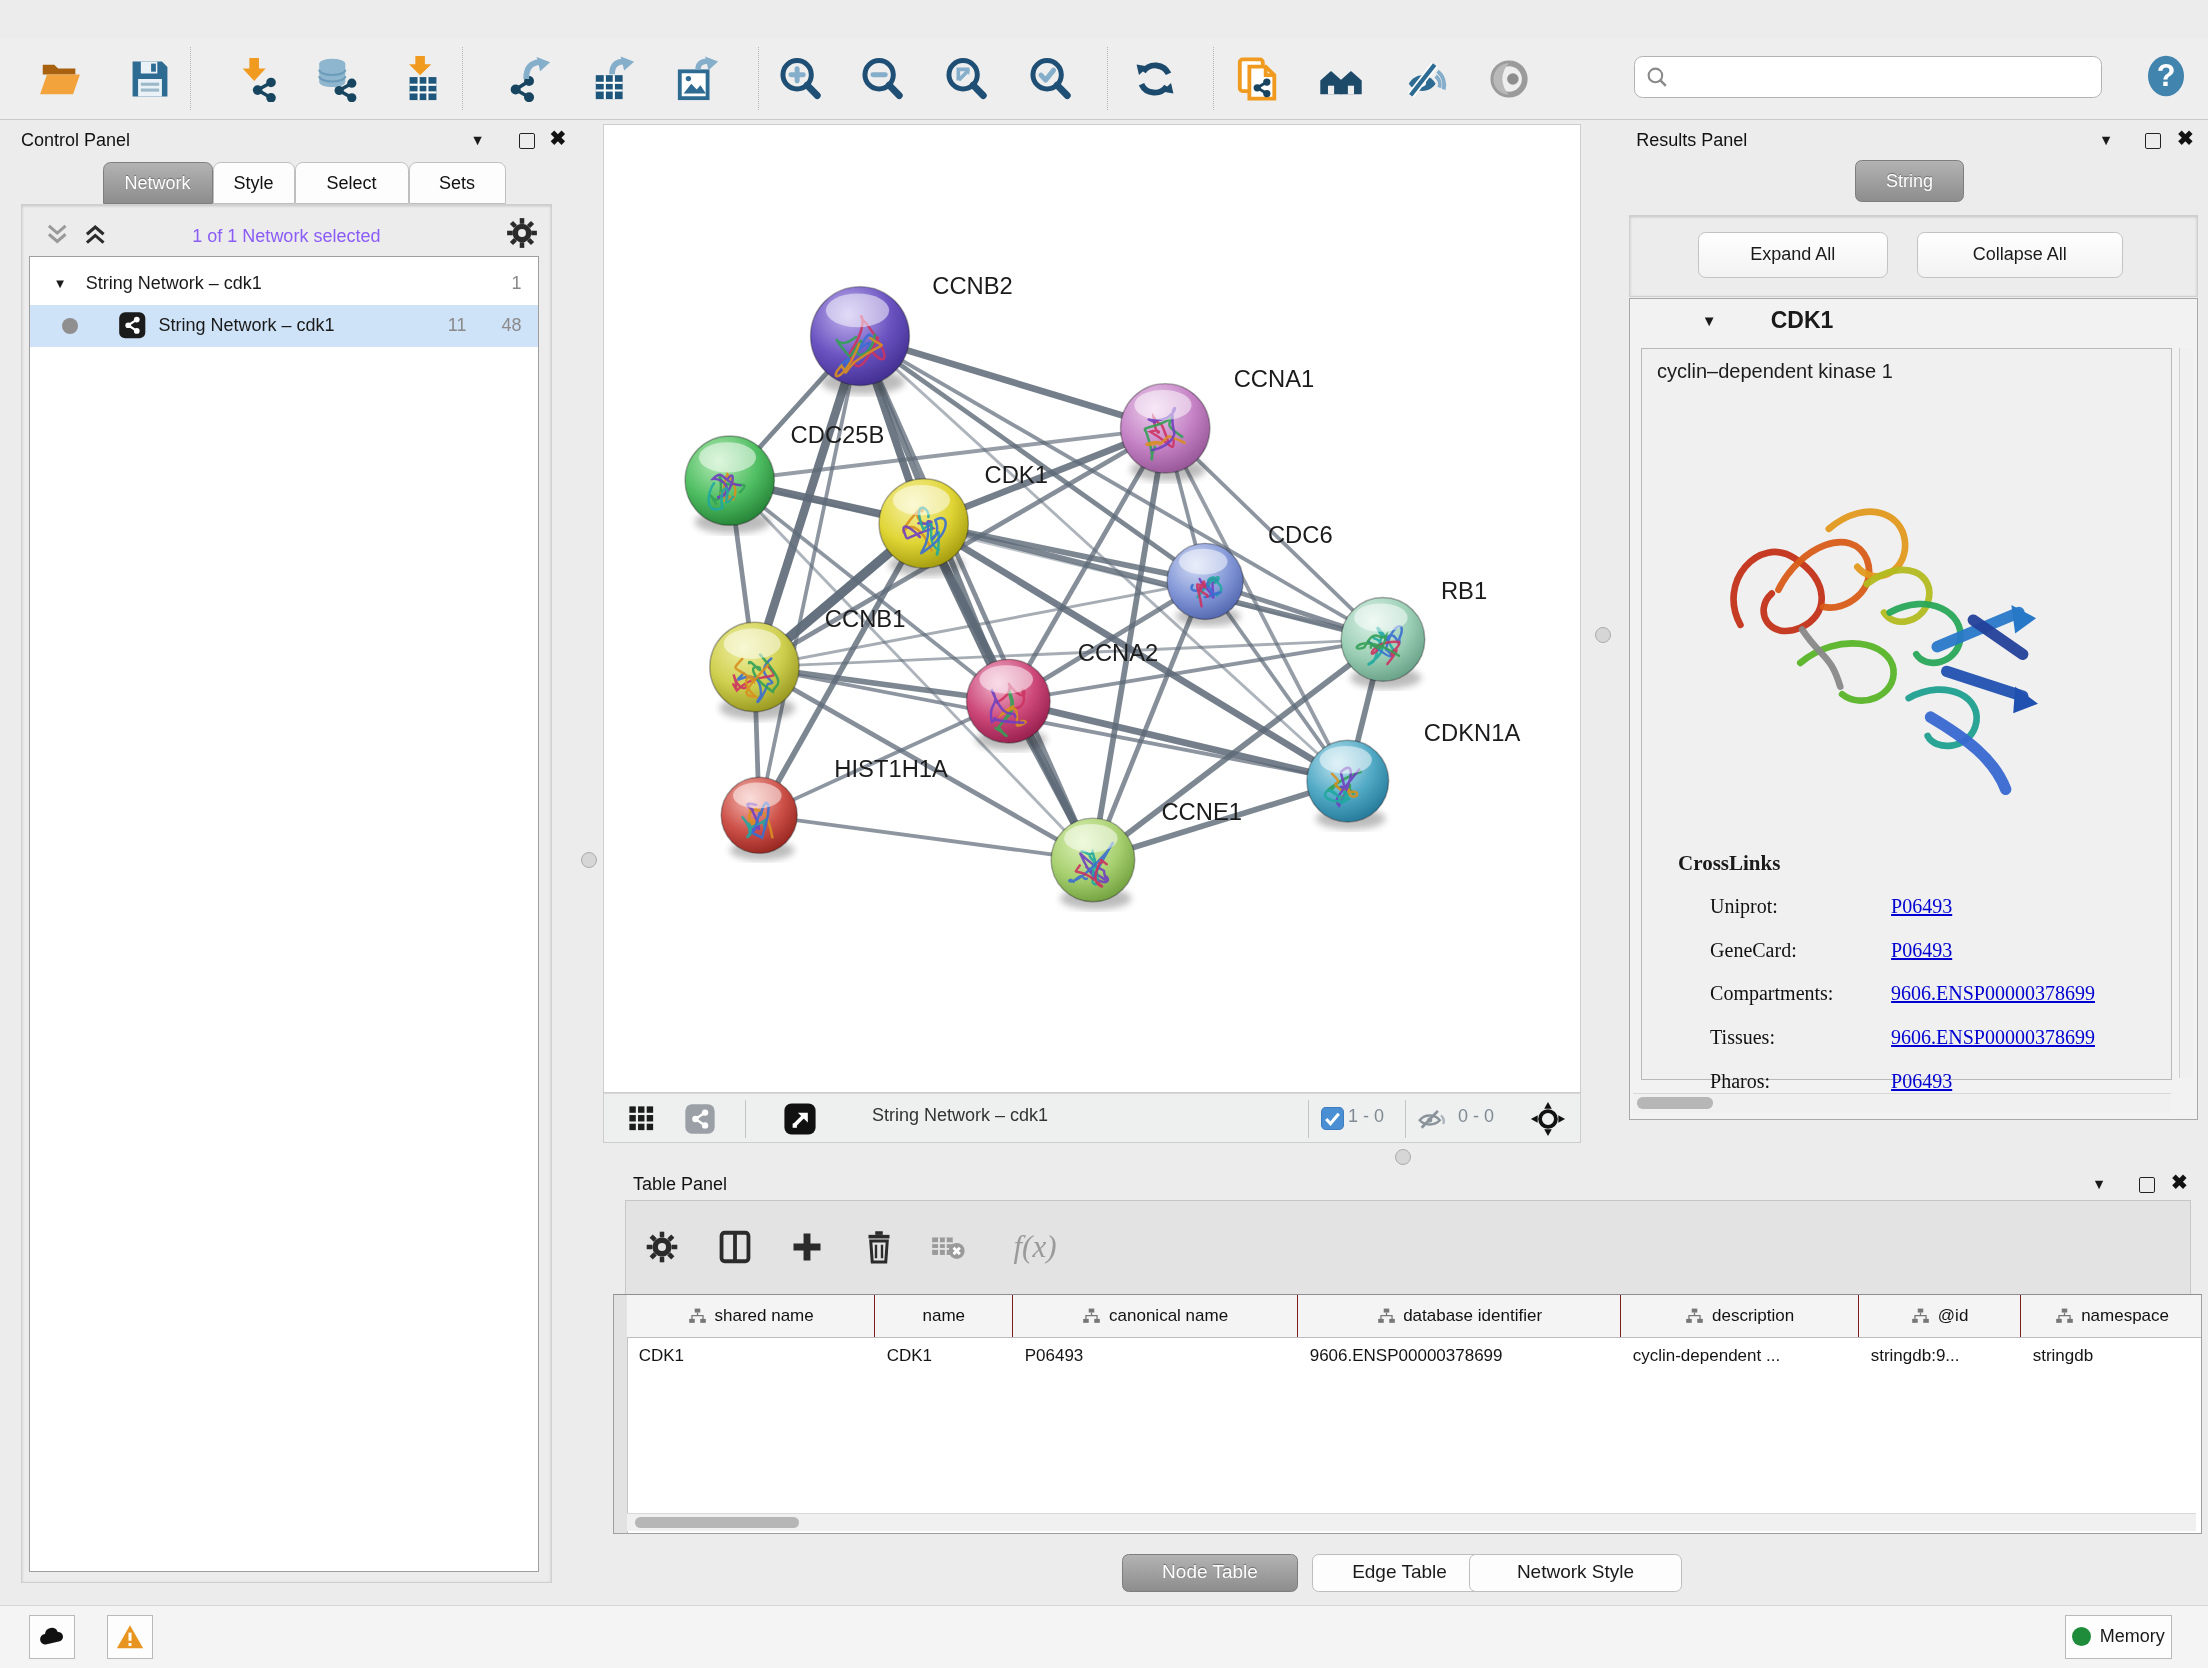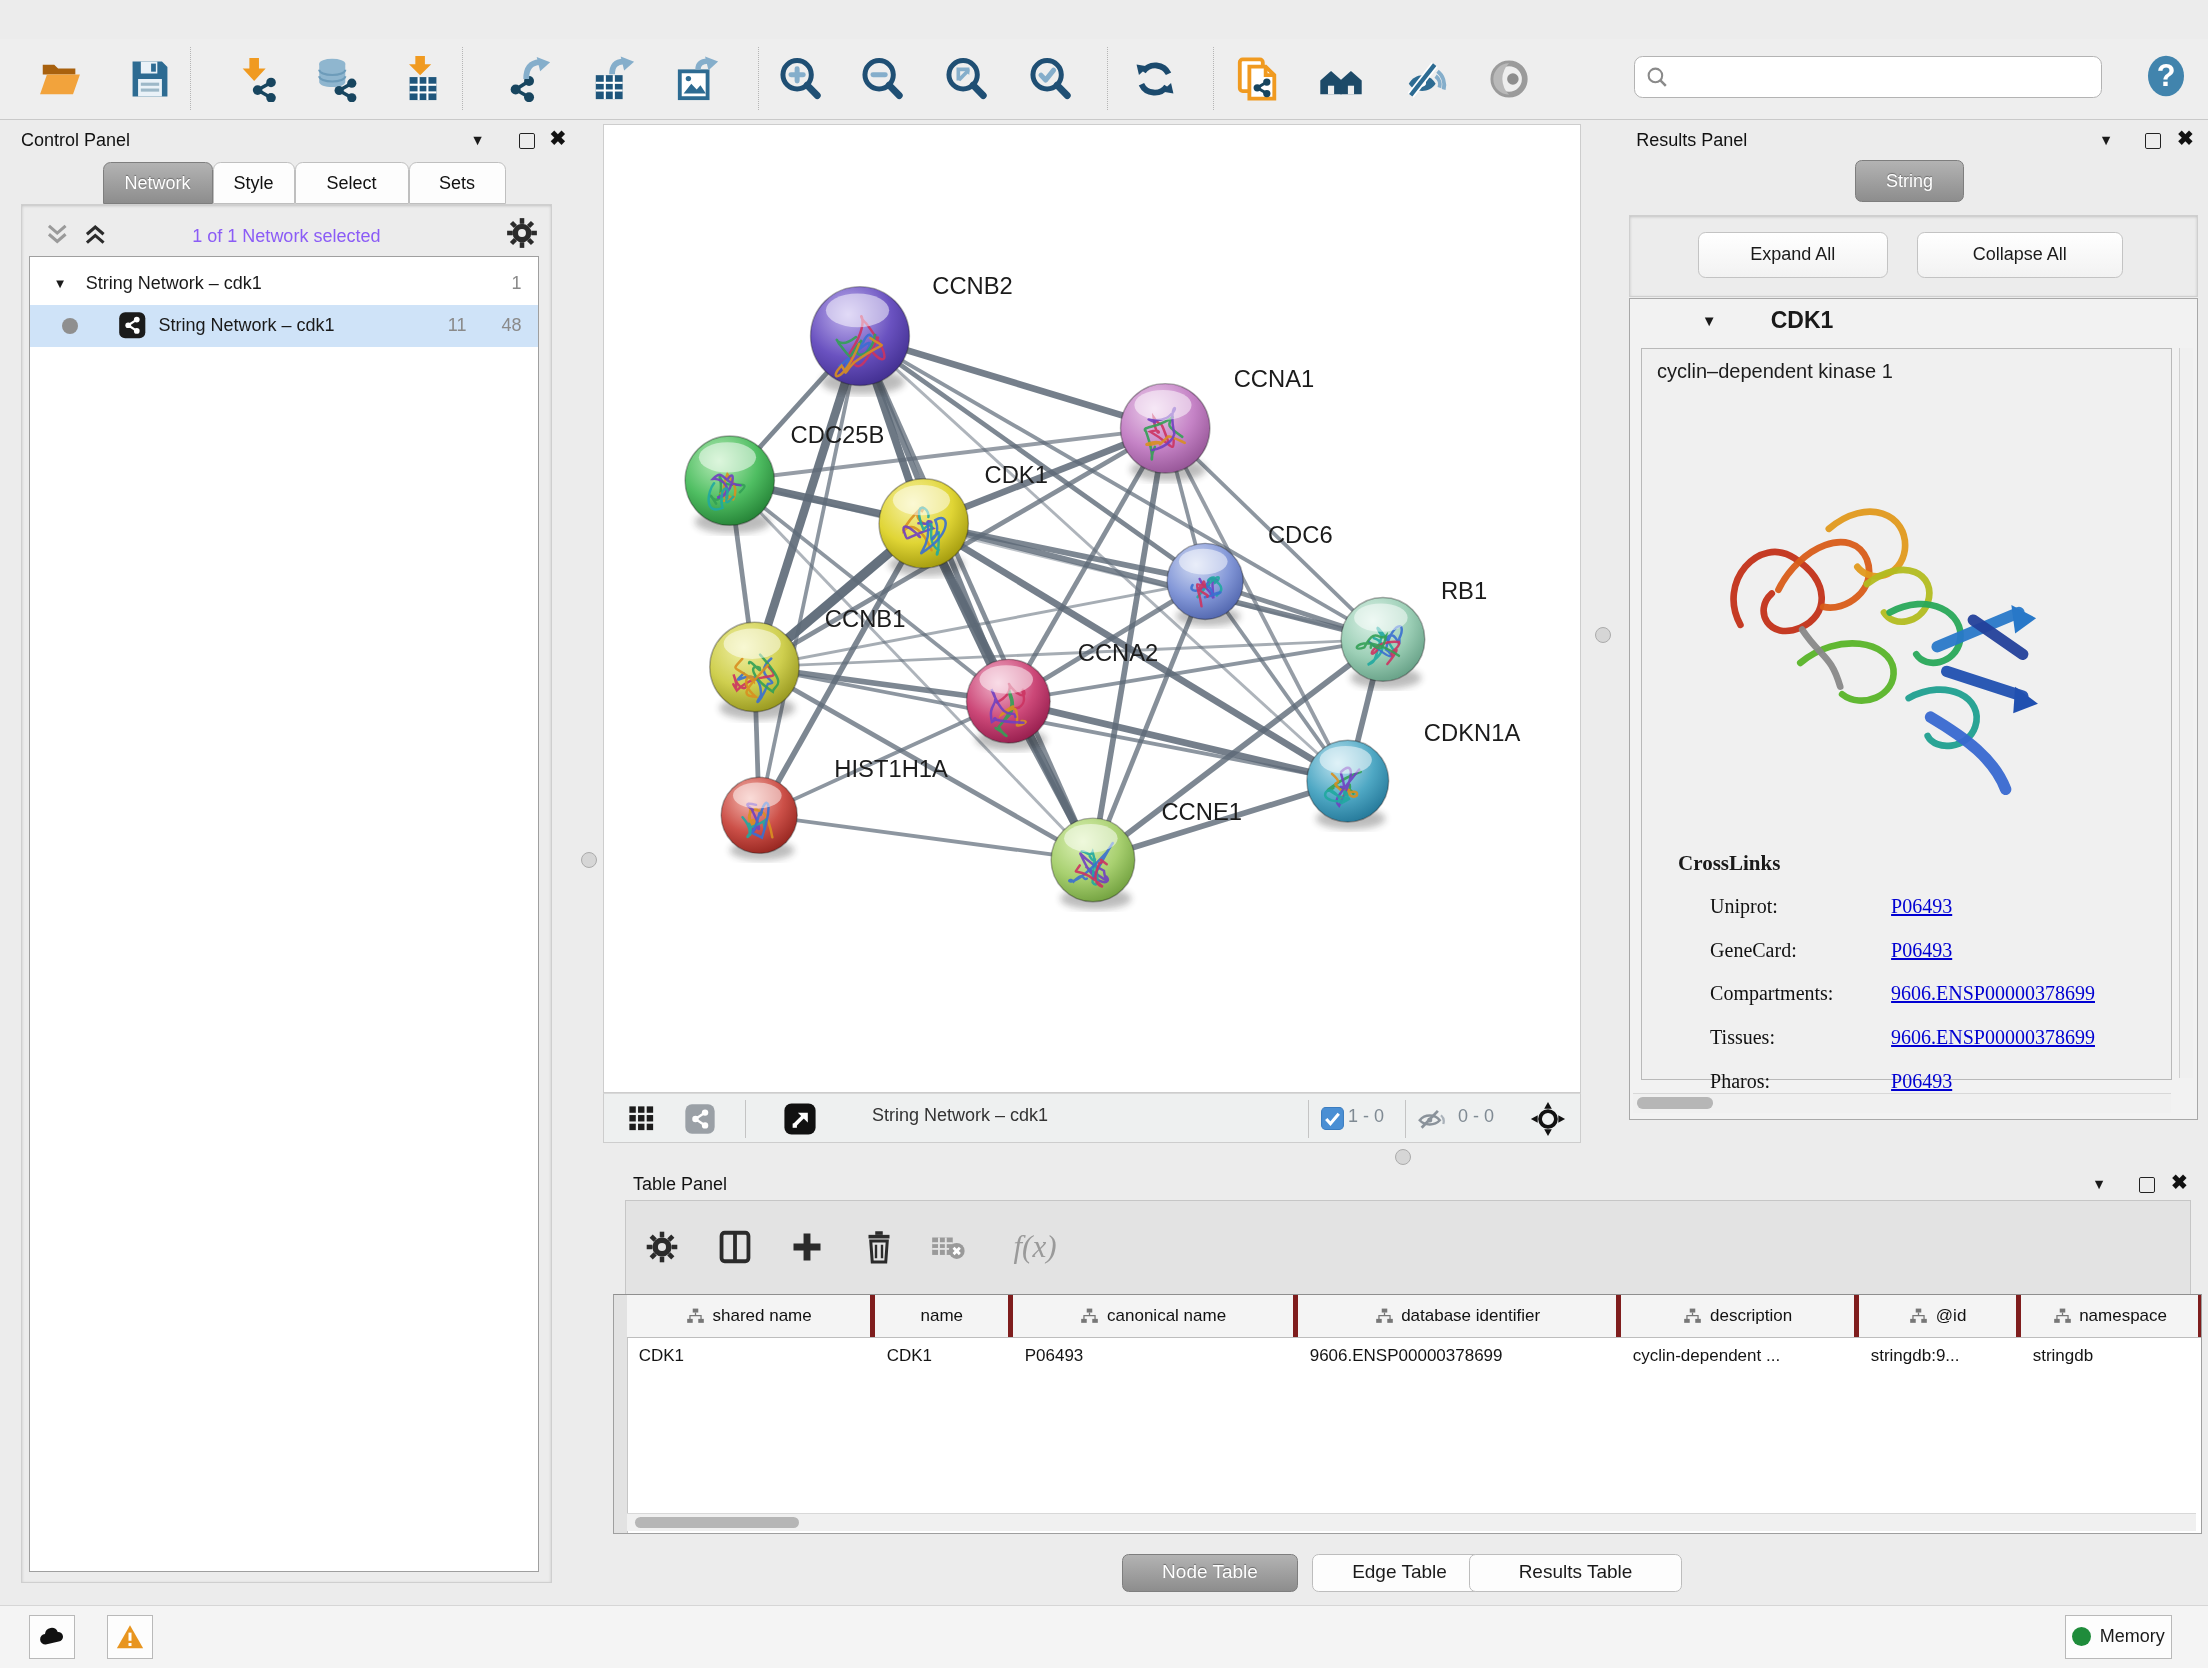--- a/index.html
+++ b/index.html
@@ -57,21 +57,21 @@
   .xl-value{position:absolute;left:249px;color:#0000d2;text-decoration:underline;cursor:pointer;}
   
   #tp-toolbar{left:625px;top:1200px;width:1566px;height:104px;background:#e3e3e3;
     border:1px solid #c6c6c6;box-sizing:border-box;}
   .tpi{position:absolute;top:21px;width:49px;height:49px;display:flex;align-items:center;justify-content:center;}
   #tp-table{left:613px;top:1294px;width:1589px;height:240px;background:#fff;
     border:1px solid #9f9f9f;border-top:1.9px solid #8f8f8f;box-sizing:border-box;overflow:hidden;}
   #tp-gutter{position:absolute;left:0;top:0;width:13.3px;height:100%;background:#e2e2e2;border-right:1px solid #c6c6c6;}
   .th-row{position:absolute;left:13.3px;top:0;height:42px;display:flex;background:#f4f4f4;border-bottom:1px solid #bdbdbd;}
   .th-cell{display:flex;align-items:center;justify-content:center;gap:7.6px;font-size:17px;color:#111;
-    border-right:5px solid #7f1d1d;box-sizing:border-box;overflow:hidden;white-space:nowrap;}
+    border-right:1px solid #7f1d1d;box-sizing:border-box;overflow:hidden;white-space:nowrap;}
   .td-row{position:absolute;left:13.3px;top:42px;height:38px;display:flex;}
   .td-cell{display:flex;align-items:center;font-size:17px;color:#141414;padding-left:11.4px;
     box-sizing:border-box;overflow:hidden;white-space:nowrap;}
   .hscroll{position:absolute;background:#f0f0f0;border-top:1px solid #d8d8d8;}
   .hthumb{position:absolute;top:2.9px;height:11.4px;border-radius:5.7px;background:#b6b6b6;}
   .bottab{position:absolute;top:1554px;height:36px;border:1px solid #bdbdbd;background:#fdfdfd;
     border-radius:6.7px;font-size:19px;text-align:center;line-height:34px;cursor:default;}
   .bottab.sel{background:linear-gradient(#b3b3b3,#8d8d8d);color:#fff;border-color:#7e7e7e;
     text-shadow:0 -1px 1px rgba(0,0,0,.35);}
   
@@ -831,21 +831,21 @@
         <div class="td-cell" style="width: 162px;">stringdb:9...</div>
         <div class="td-cell" style="width: 182px;">stringdb</div>
       </div>
     <div class="hscroll" style="left:13.3px;bottom:1.9px;width:1569px;height:17px">
       <div class="hthumb" style="left:7.6px;width:164px"></div>
     </div>
   </div>
 
   <div class="bottab sel" style="left:1122px;width:174px">Node Table</div>
   <div class="bottab" style="left:1312px;width:173px">Edge Table</div>
-  <div class="bottab" style="left:1469px;width:211px">Results Table</div>
+  <div class="bottab" style="left:1469px;width:211px">Network Style</div>
 
   <div id="statusbar" class="abs">
     <div class="sbtn" style="left:28.5px;width:46px">
       <svg width="30" height="30" viewBox="0 0 24 24">
           <path d="M7 18a4.2 4.2 0 0 1-.6-8.4A5.3 5.3 0 0 1 16.6 8a3.8 3.8 0 0 1 .8 7.6z" fill="#111"></path>
         </svg>
     </div>
     <div class="sbtn" style="left:107px;width:46px">
       <svg width="30" height="30" viewBox="0 0 24 24">
           <path d="M12 2.5 L22.5 21h-21z" fill="#e8951f"></path>

